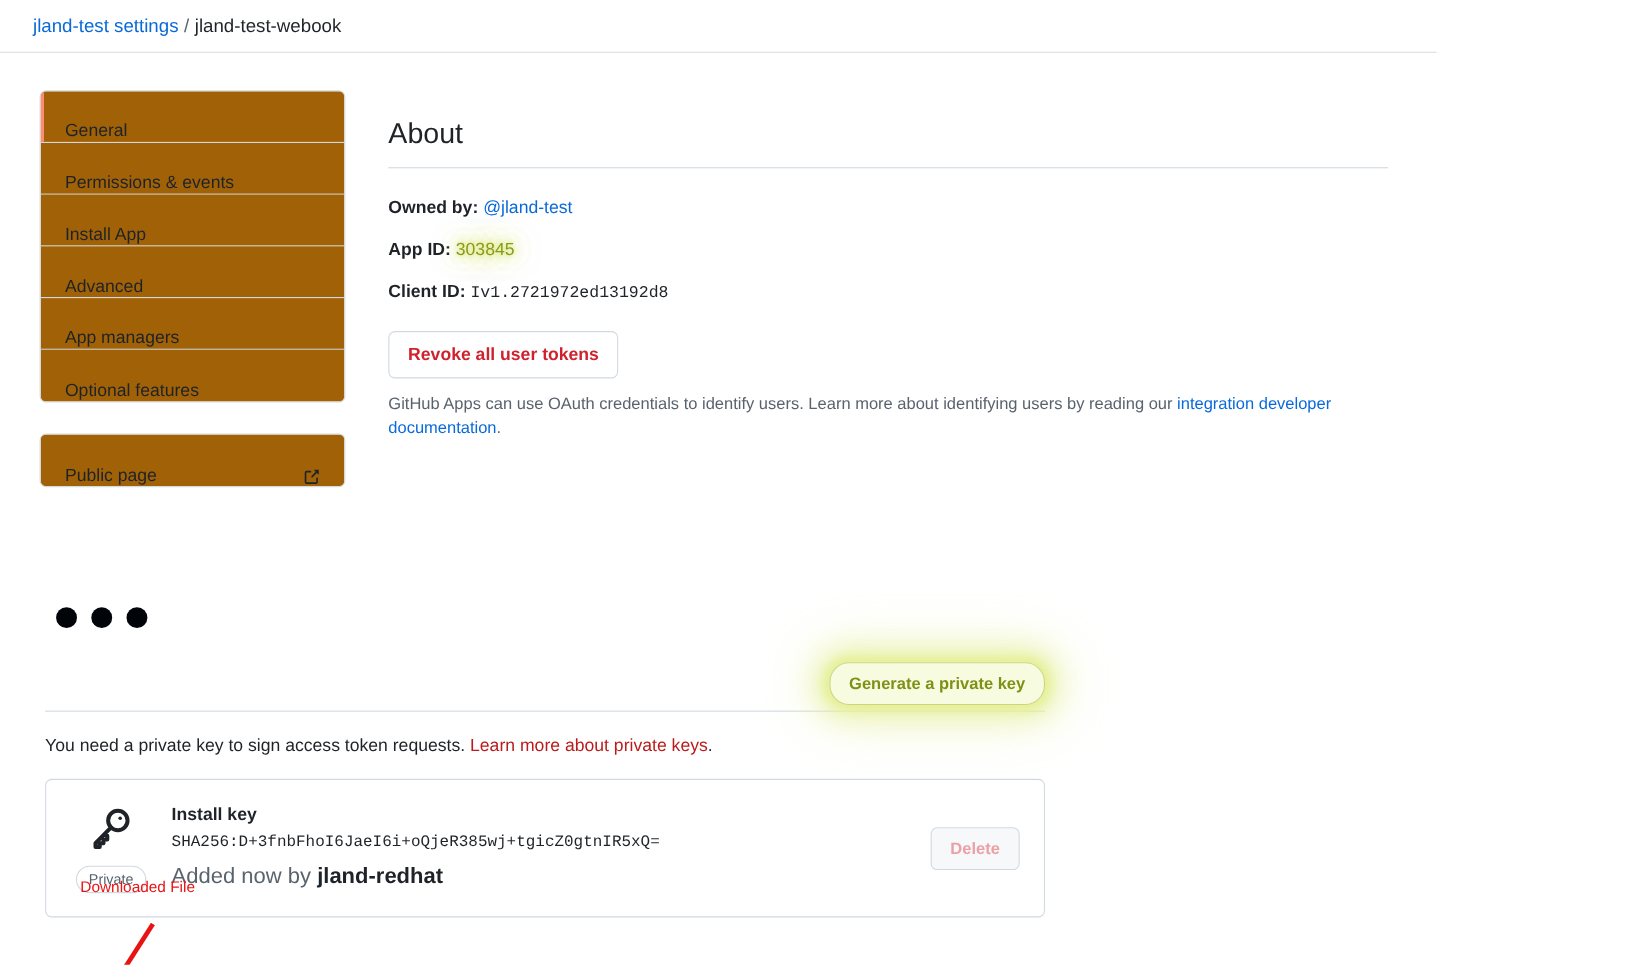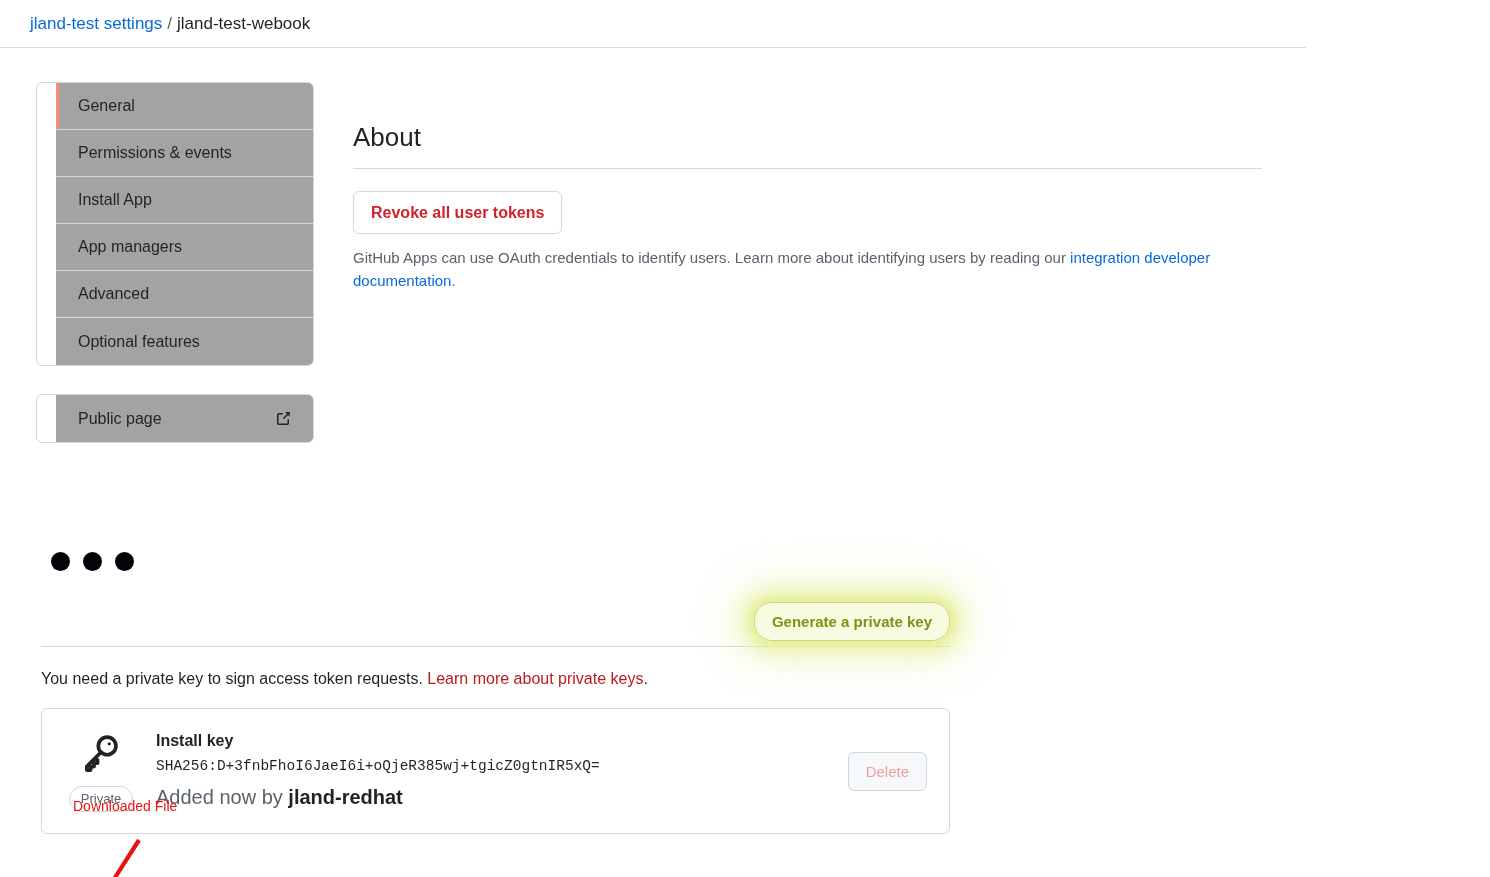--- a/index.html
+++ b/index.html
@@ -38,28 +38,27 @@
   .nav-group {
     border: 1px solid #d1d9e0;
     border-radius: 6px;
     overflow: hidden;
     background: #fff;
   }
   .nav-item {
     position: relative;
     height: 47px;
     display: flex;
-    align-items: center;
+    align-items: flex-end;
     padding-left: 22px;
     font-size: 16px;
     color: #1F2328;
     border-bottom: 1px solid #d1d9e0;
     cursor: pointer;
-    background: #a3a3a3;
-    margin-left: 19px;
+    background: #a16207;
   }
   .nav-item:last-child { border-bottom: none; }
   .nav-item.active::before {
     content: "";
     position: absolute;
     left: 0; top: 0; bottom: 0;
     width: 3px;
     background: #fd8c73;
   }
   .nav-item.active { font-weight: 400; }
@@ -67,21 +66,21 @@
   .nav-group.secondary { margin-top: 28px; }
   .nav-item.with-icon {
     justify-content: space-between;
     padding-right: 22px;
   }
   .ext-icon { color: #1F2328; display: inline-flex; }
 
   
   .main {
     position: absolute;
-    left: 353px; top: 16px;
+    left: 353px; top: 0;
     width: 1100px;
   }
 
   .section-title {
     font-size: 26px;
     font-weight: 400;
     margin: 0;
     padding-top: 58px;
     line-height: 1.2;
     color: #1F2328;
@@ -251,21 +250,21 @@
   }
   .pk-added {
     font-size: 20px;
     color: #59636e;
     line-height: 1.6;
   }
   .pk-added b { color: #1F2328; font-weight: 700; }
   .btn-delete {
     font-family: inherit;
     font-size: 15px;
-    font-weight: 400;
+    font-weight: 700;
     border-radius: 6px;
     border: 1px solid #d1d9e0;
     background: #f6f8fa;
     color: #eba0a6;
     padding: 10px 17px;
     cursor: default;
     flex: none;
   }
 
   
@@ -303,24 +302,24 @@
       <div class="nav-item active">
         <span>General</span>
       </div>
       <div class="nav-item">
         <span>Permissions &amp; events</span>
       </div>
       <div class="nav-item">
         <span>Install App</span>
       </div>
       <div class="nav-item">
+        <span>Advanced</span>
+      </div>
+      <div class="nav-item">
         <span>App managers</span>
-      </div>
-      <div class="nav-item">
-        <span>Advanced</span>
       </div>
       <div class="nav-item">
         <span>Optional features</span>
       </div>
     </div>
 
     <div class="nav-group secondary">
       <div class="nav-item with-icon">
         <span>Public page</span>
         <span class="ext-icon">
@@ -330,20 +329,37 @@
         </span>
       </div>
     </div>
   </nav>
 
   <main class="main">
 
     <h2 class="section-title">About</h2>
     <div class="rule"></div>
 
+    <div class="about-list">
+
+      <div class="about-row">
+        <b>Owned by:</b>
+        <a class="about-link" href="#">@jland-test</a>
+      </div>
+
+      <div class="about-row">
+        <b>App ID:</b>
+        <span class="glow-text">303845</span>
+      </div>
+
+      <div class="about-row">
+        <b>Client ID:</b>
+        <span class="mono">Iv1.2721972ed13192d8</span>
+      </div>
+    </div>
 
     <div class="revoke-wrap">
       <button class="btn btn-danger">Revoke all user tokens</button>
     </div>
 
     <p class="help-text">
       <span>GitHub Apps can use OAuth credentials to identify users. Learn more about identifying users by reading our </span><a href="#">integration developer documentation</a><span>.</span>
     </p>
   </main>
 

